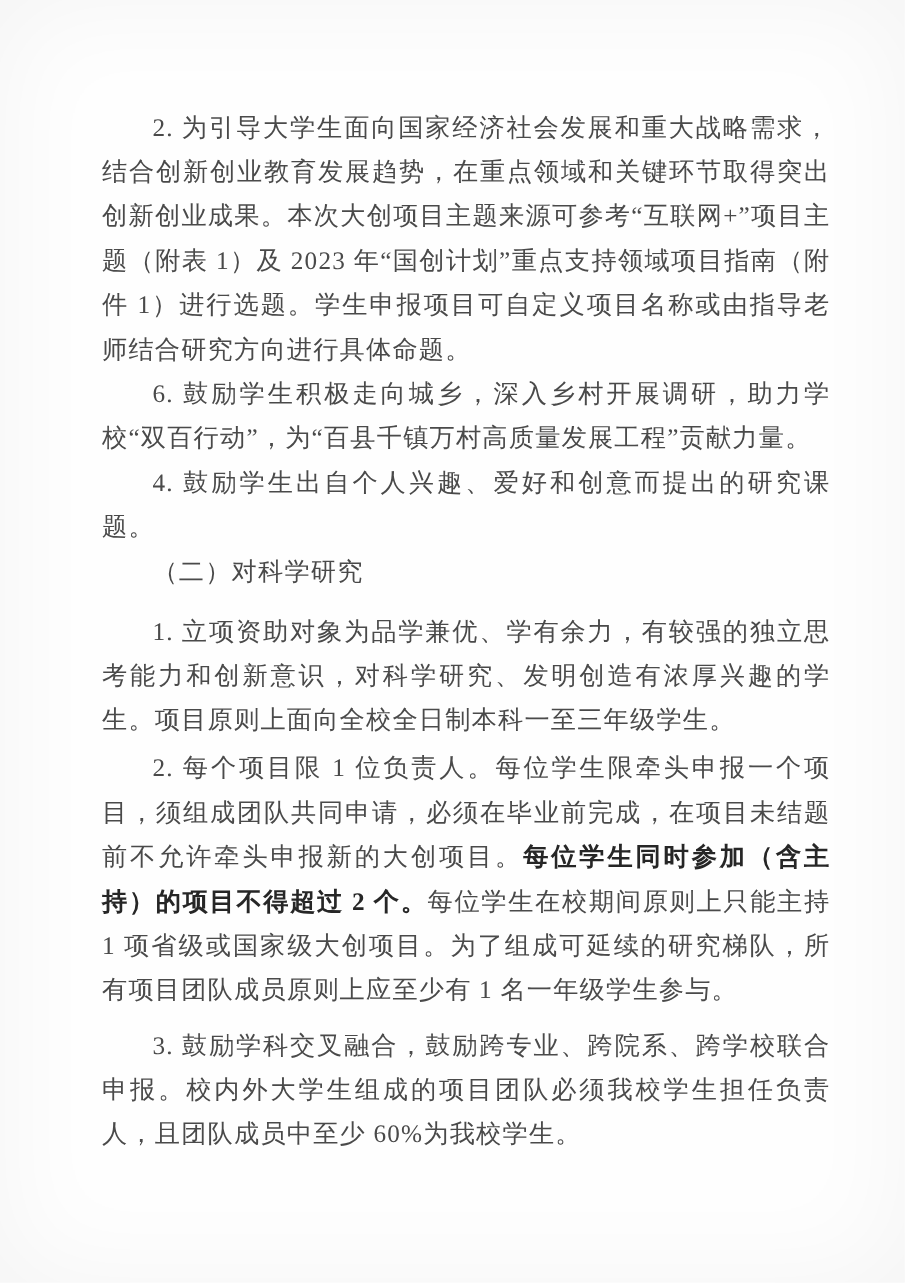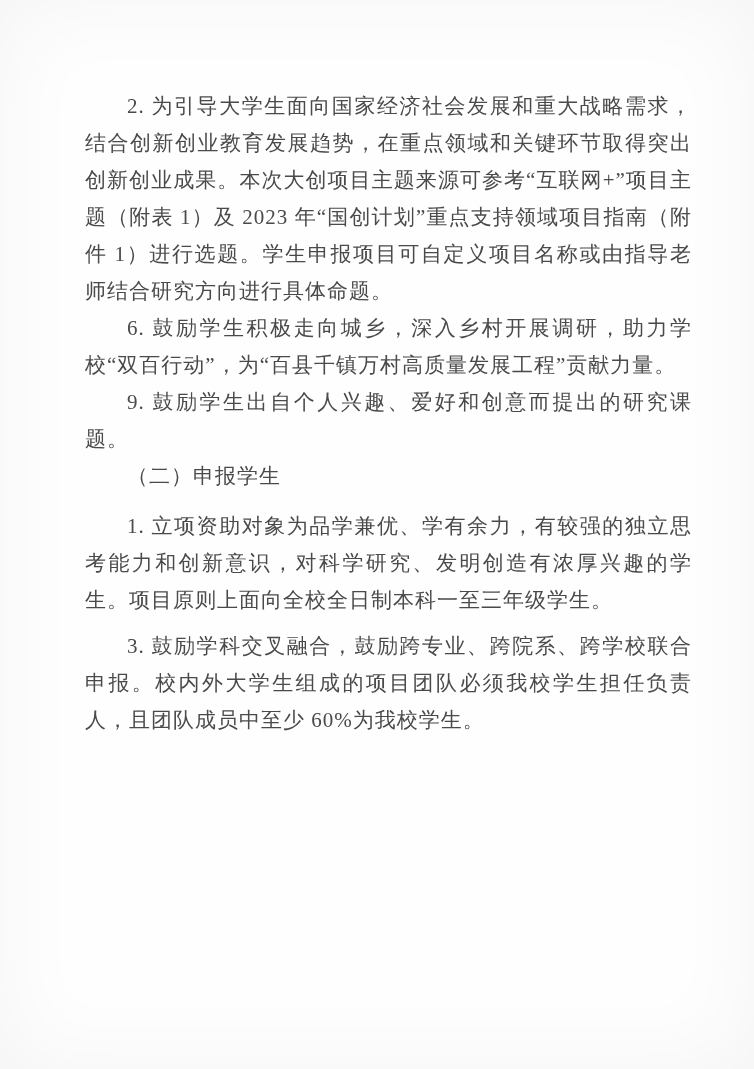--- a/index.html
+++ b/index.html
@@ -45,23 +45,24 @@
 </head>
 <body>
 
 <div class="page">
   <div class="doc-text">
 
     <p>2. 为引导大学生面向国家经济社会发展和重大战略需求，结合创新创业教育发展趋势，在重点领域和关键环节取得突出创新创业成果。本次大创项目主题来源可参考“互联网+”项目主题（附表 1）及 2023 年“国创计划”重点支持领域项目指南（附件 1）进行选题。学生申报项目可自定义项目名称或由指导老师结合研究方向进行具体命题。</p>
 
     <p>6. 鼓励学生积极走向城乡，深入乡村开展调研，助力学校“双百行动”，为“百县千镇万村高质量发展工程”贡献力量。</p>
 
-    <p>9. 鼓励学生出自个人兴趣、爱好和创意而提出的研究课题。</p>
+    <p>4. 鼓励学生出自个人兴趣、爱好和创意而提出的研究课题。</p>
 
-    <p>（二）申报学生</p>
+    <p>（二）对科学研究</p>
 
     <p class="gap-lg">1. 立项资助对象为品学兼优、学有余力，有较强的独立思考能力和创新意识，对科学研究、发明创造有浓厚兴趣的学生。项目原则上面向全校全日制本科一至三年级学生。</p>
 
+    <p class="gap-sm"><span>2. 每个项目限 1 位负责人。每位学生限牵头申报一个项目，须组成团队共同申请，必须在毕业前完成，在项目未结题前不允许牵头申报新的大创项目。</span><span class="emph">每位学生同时参加（含主持）的项目不得超过 2 个。</span><span>每位学生在校期间原则上只能主持 1 项省级或国家级大创项目。为了组成可延续的研究梯队，所有项目团队成员原则上应至少有 1 名一年级学生参与。</span></p>
 
     <p class="gap-md">3. 鼓励学科交叉融合，鼓励跨专业、跨院系、跨学校联合申报。校内外大学生组成的项目团队必须我校学生担任负责人，且团队成员中至少 60%为我校学生。</p>
 
   </div>
 </div>
 
 </body></html>

